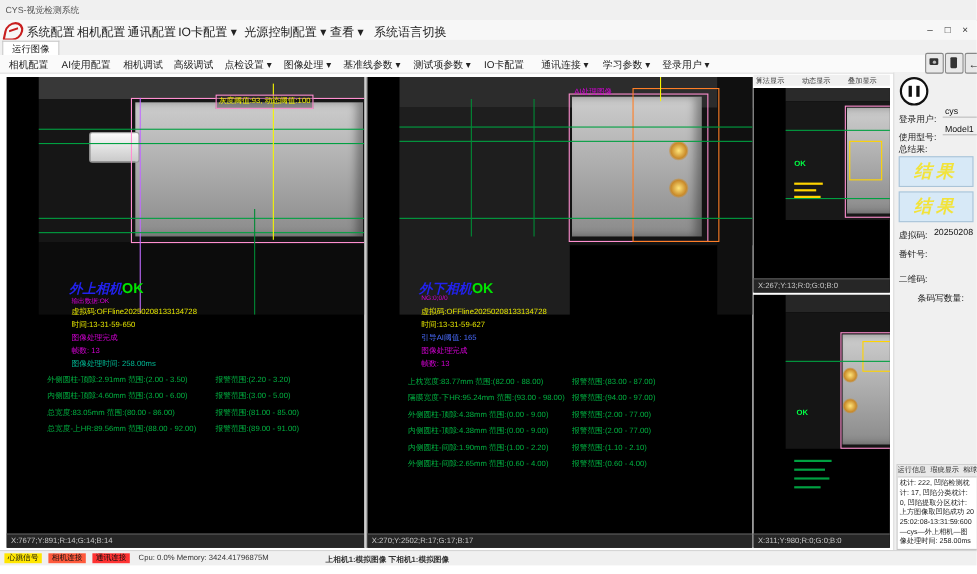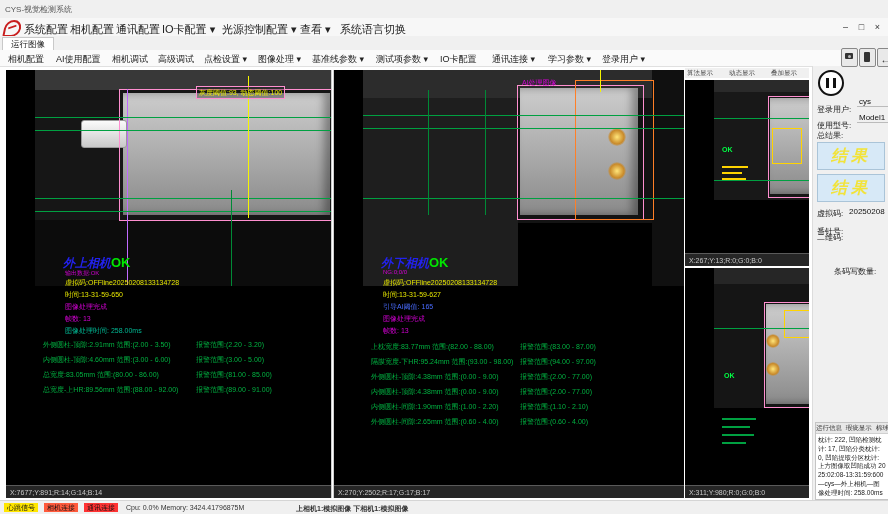--- a/index.html
+++ b/index.html
@@ -260,21 +260,21 @@
   </div>
   <span class="abs pvalue" style="left:44px;top:47px;">Model1</span>
   <div class="abs plabel" style="left:4px;top:64px;">总结果:</div>
 
   <div class="abs resultbox" style="top:76px;">结果</div>
   <div class="abs resultbox" style="top:108px;">结果</div>
 
   <div class="abs plabel" style="left:4px;top:142px;">虚拟码:</div>
   <span class="abs pvalue" style="left:34px;top:141px;border-bottom:none;">20250208</span>
   <div class="abs plabel" style="left:4px;top:160px;">番针号:</div>
-  <div class="abs plabel" style="left:4px;top:166px;">二维码:</div>
+  <div class="abs plabel" style="left:4px;top:182px;">二维码:</div>
   <div class="abs plabel" style="left:4px;top:200px;margin-left:17px;">条码写数量:</div>
 
   <div class="abs infobox">
     <div class="infotabs">
       <span>运行信息</span>
       <span style="margin-left:2px;">瑕疵显示</span>
       <span style="margin-left:2px;">棉球信息</span>
     </div>
     <div class="infotext">枕计: 222, 凹陷检测枕计: 17, 凹陷分类枕计: 0, 凹陷提取分区枕计: 上方图像取凹陷成功 2025:02:08-13:31:59:600—cys—外上相机—图像处理时间: 258.00ms</div>
   </div>

